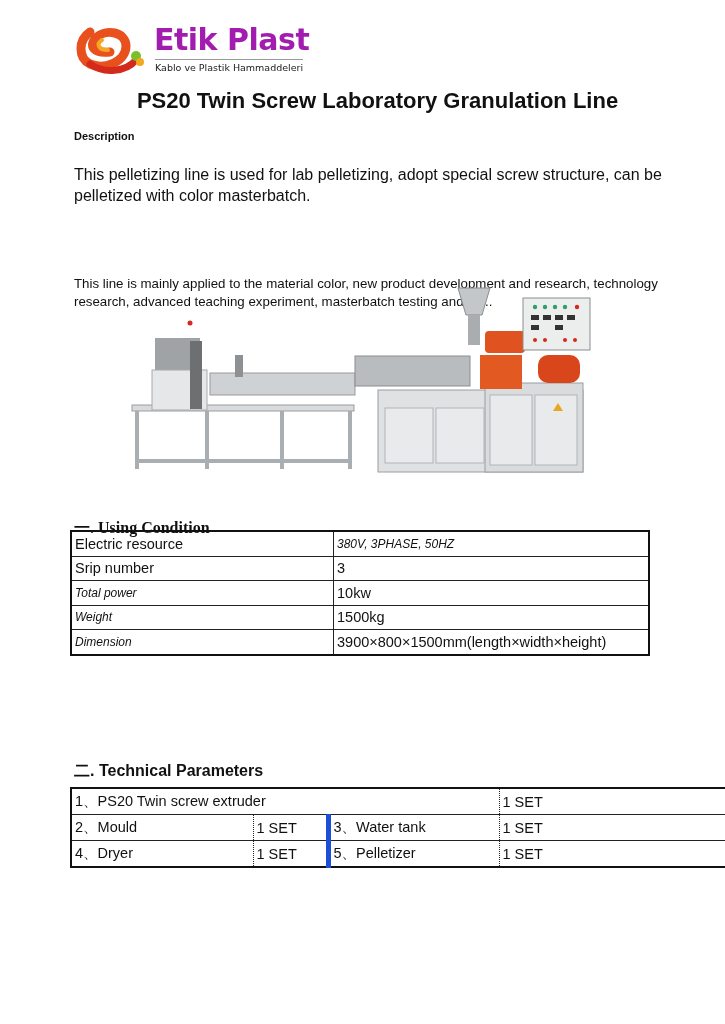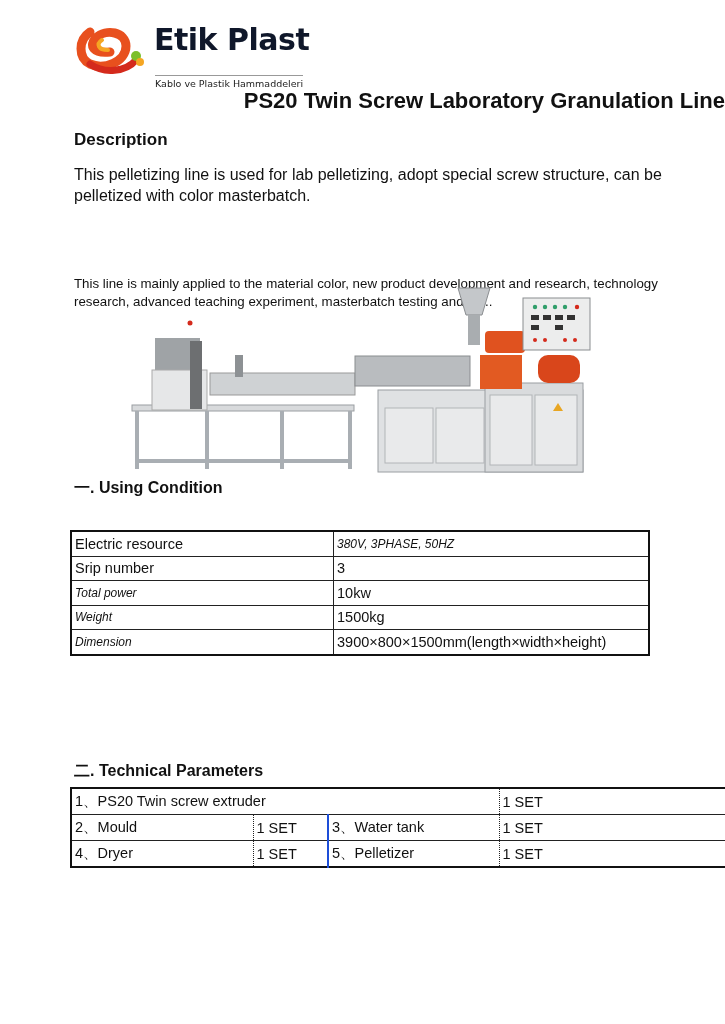--- a/index.html
+++ b/index.html
@@ -5,58 +5,58 @@
   html, body { margin: 0; padding: 0; background: #ffffff; }
   body {
     width: 725px; height: 1024px; position: relative; overflow: hidden;
     font-family: "Liberation Sans", sans-serif; color: #111111;
   }
   .logo { position: absolute; left: 74px; top: 20px; width: 250px; height: 60px; }
   .logo-mark { position: absolute; left: 0; top: 2px; width: 72px; height: 58px; }
   .logo-name {
     position: absolute; left: 80px; top: 2px;
     font-family: "DejaVu Sans", sans-serif; font-weight: bold; font-size: 30px;
-    letter-spacing: -0.5px; color: #0f172a; line-height: 36px;
+    letter-spacing: -0.5px; color: #a21caf; line-height: 36px;
   }
   .logo-tag {
     position: absolute; left: 81px; top: 39px;
     font-family: "DejaVu Sans", sans-serif; font-size: 9.5px; color: #222;
-    border-top: 1px solid #999; padding-top: 2px; white-space: nowrap; margin-top: 16px;
+    border-top: 1px solid #999; padding-top: 2px; white-space: nowrap;
   }
   .title {
-    position: absolute; left: 0; width: 725px; top: 88px; text-align: right;
+    position: absolute; left: 0; width: 725px; top: 88px; text-align: center;
     font-weight: bold; font-size: 22px; padding-left: 30px; box-sizing: border-box;
   }
-  .h-desc { position: absolute; left: 74px; top: 130px; font-weight: bold; font-size: 17px; }
+  .h-desc { position: absolute; left: 74px; top: 130px; font-weight: bold; font-size: 11px; }
   .p1 { position: absolute; left: 74px; top: 164px; width: 600px; font-size: 16px; line-height: 21px; }
   .p2 { position: absolute; left: 74px; top: 231px; width: 600px; font-size: 13.3px; line-height: 18px; margin-top: 44px; }
   .photo { position: absolute; left: 100px; top: 283px; width: 510px; height: 196px; }
   .h-sec { position: absolute; left: 74px; font-weight: bold; font-size: 16px; }
-  .h-sec.one { top: 478px; }
+  .h-sec.one { top: 518px; font-family: Liberation Serif, serif; }
   .h-sec.two { top: 761px; }
   table.t1 {
     position: absolute; left: 70px; top: 530px; width: 580px;
     border-collapse: collapse; border: 2.5px solid #111;
   }
   table.t1 td {
     border: 1px solid #222; height: 23.5px; padding: 0 3px; vertical-align: middle;
     font-size: 14.5px; white-space: nowrap;
   }
   table.t1 td.k { width: 255px; }
   table.t1 td.small { font-size: 12px; font-style: italic; }
   table.t2 {
     position: absolute; left: 70px; top: 787px; width: 668px;
     border-collapse: collapse; border: 2.5px solid #111;
   }
   table.t2 td {
     border-top: 1px solid #222; border-bottom: 1px solid #222;
     height: 25px; padding: 0 3px; vertical-align: middle; font-size: 14.5px; white-space: nowrap;
   }
   table.t2 td.dot { border-left: 1.5px dotted #222; }
-  table.t2 td.solid { border-left: 2px solid #1d4ed8; margin-left: 36px; }
+  table.t2 td.solid { border-left: 5px solid #1d4ed8; margin-left: 36px; }
 </style>
 </head>
 <body>
 
 <div class="logo">
   <svg class="logo-mark" viewBox="0 0 72 58">
     <path d="M36 30 C20 32 14 24 22 16 C32 6 52 10 52 24 C52 40 30 48 16 42 C4 36 4 18 16 10" fill="none" stroke="#e8501e" stroke-width="9" stroke-linecap="round"></path>
     <path d="M16 42 C30 52 52 50 62 38" fill="none" stroke="#d42a1c" stroke-width="7" stroke-linecap="round"></path>
     <path d="M34 28 C24 28 22 22 28 18" fill="none" stroke="#f5a623" stroke-width="4" stroke-linecap="round"></path>
     <circle cx="62" cy="34" r="5" fill="#7cbf2a"></circle>

